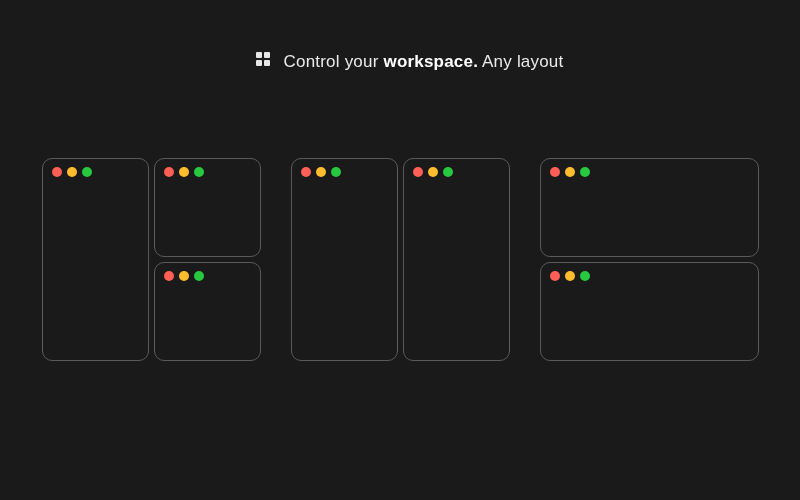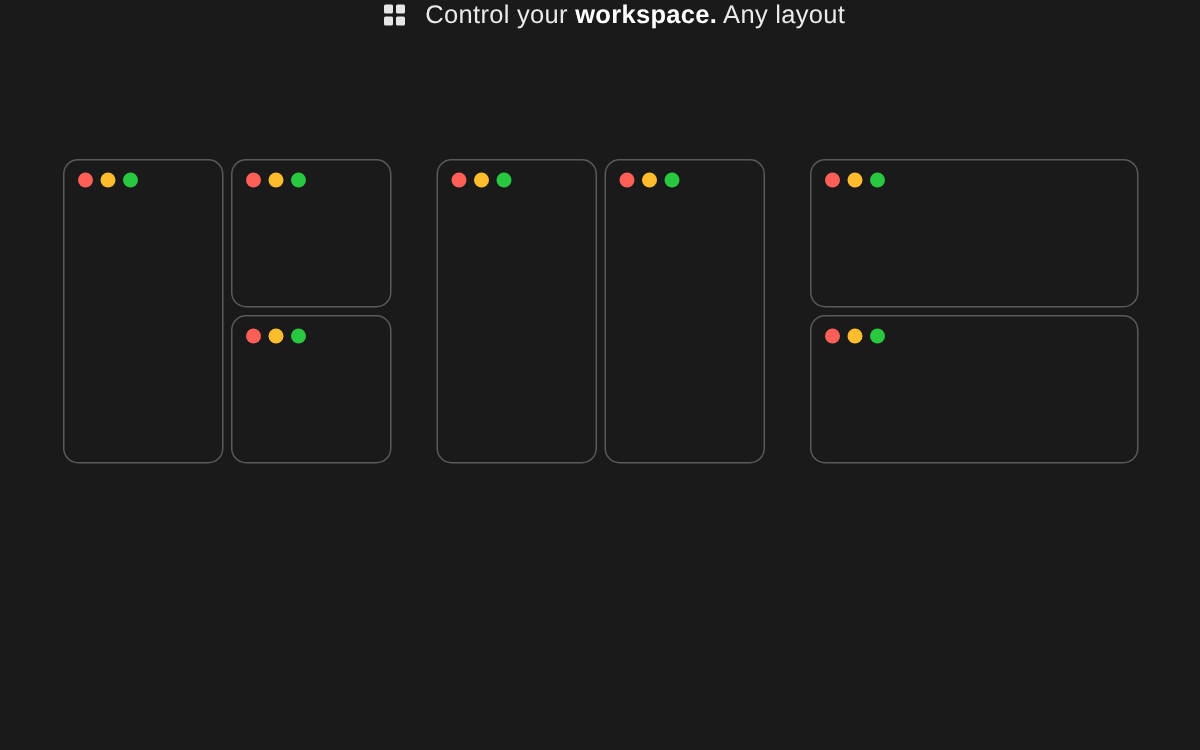--- a/index.html
+++ b/index.html
@@ -13,22 +13,23 @@
       height: 500px;
       background: #1a1a1a;
       font-family: -apple-system, BlinkMacSystemFont, "Segoe UI", Helvetica, Arial, sans-serif;
       display: flex;
       flex-direction: column;
       align-items: center;
       overflow: hidden;
     }
 
     .headline-row {
+      margin-top: 52px;
       display: flex;
-      align-items: center;
+      align-items: flex-start;
       gap: 14px;
       padding-left: 19px;
     }
 
     .grid-icon {
       width: 14px;
       height: 14px;
       display: grid;
       grid-template-columns: 1fr 1fr;
       grid-template-rows: 1fr 1fr;

